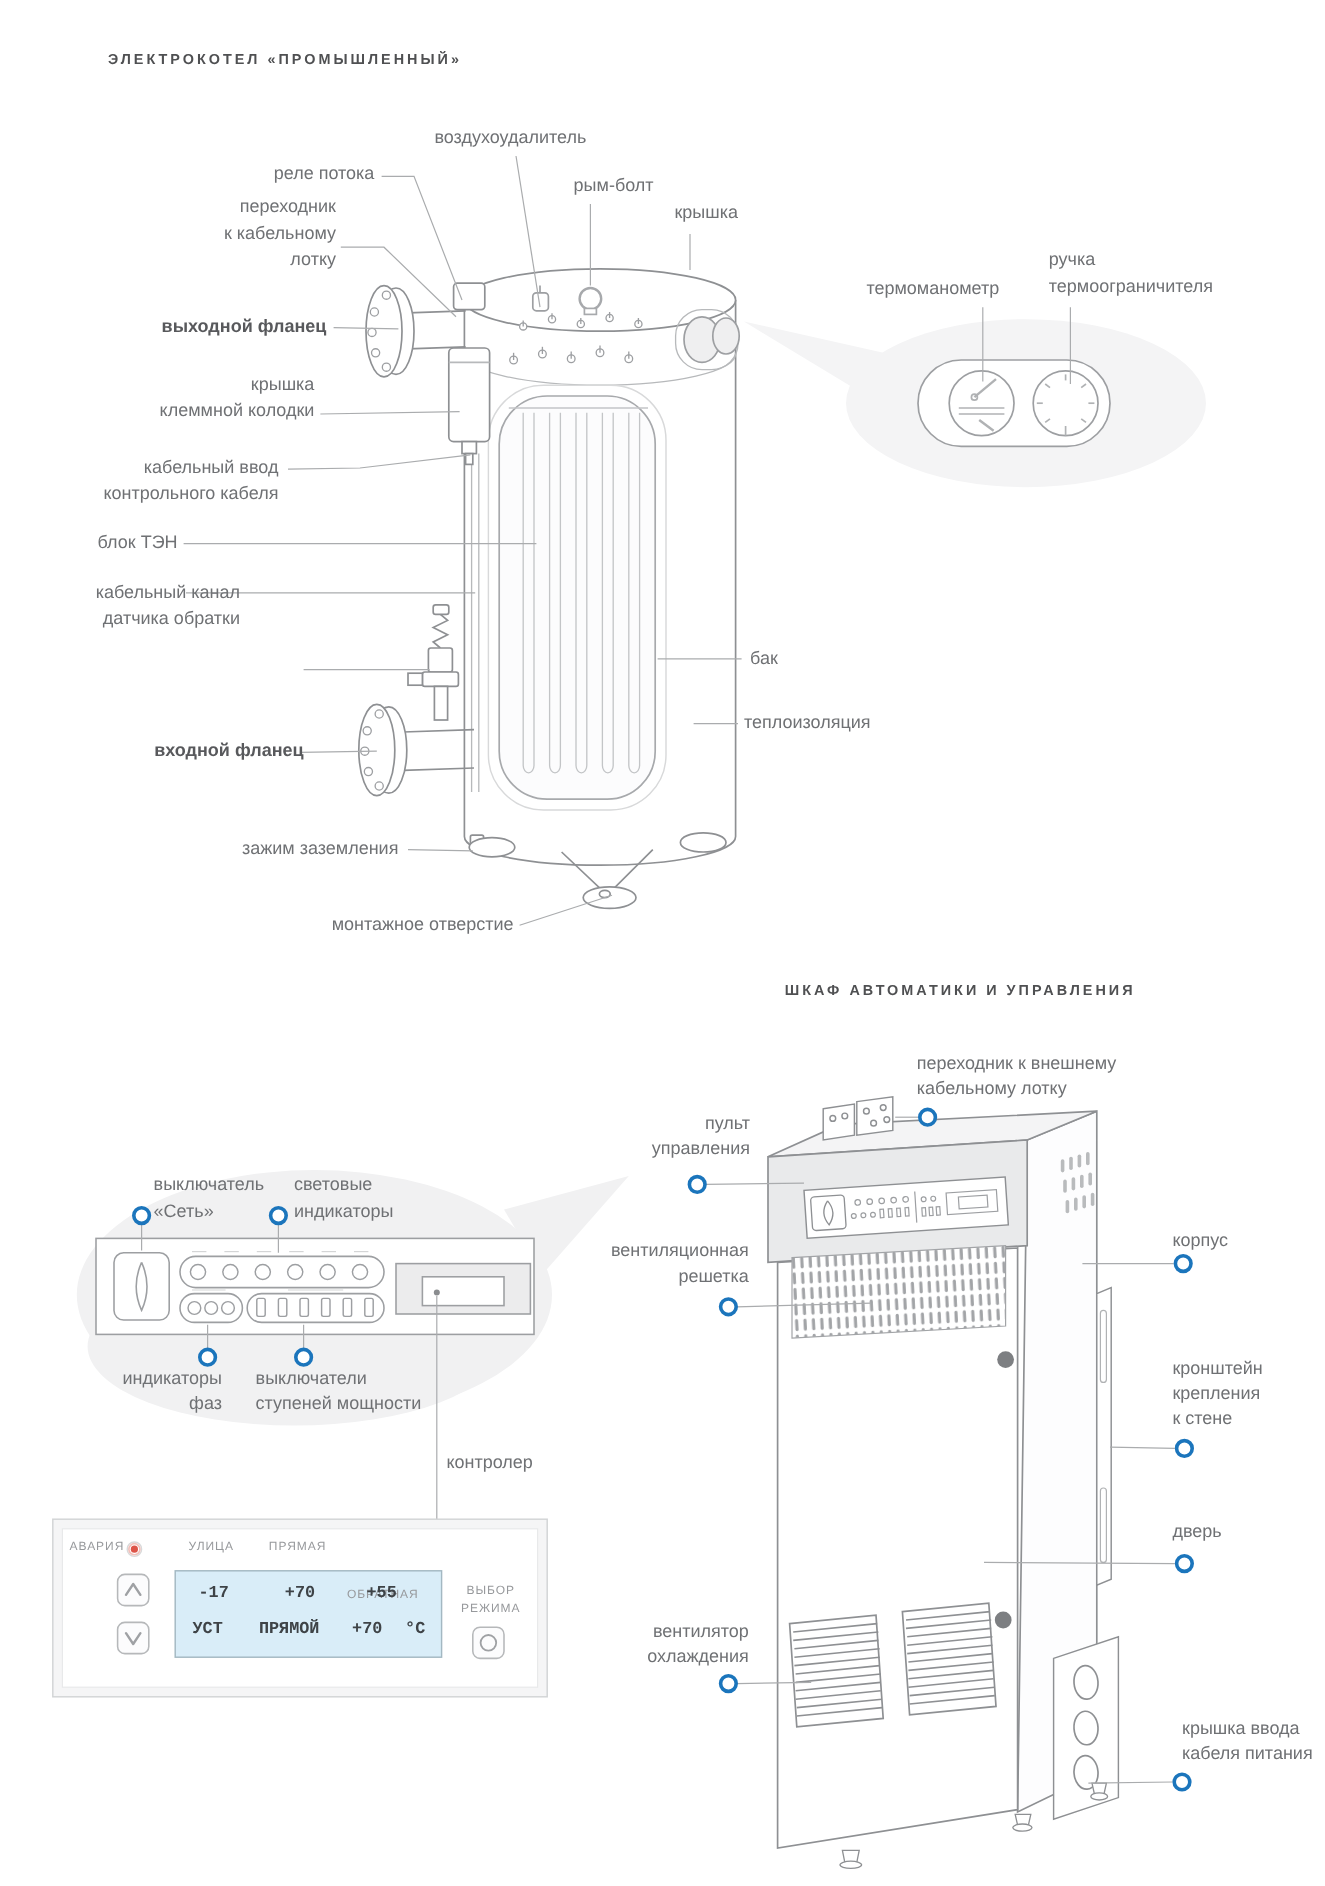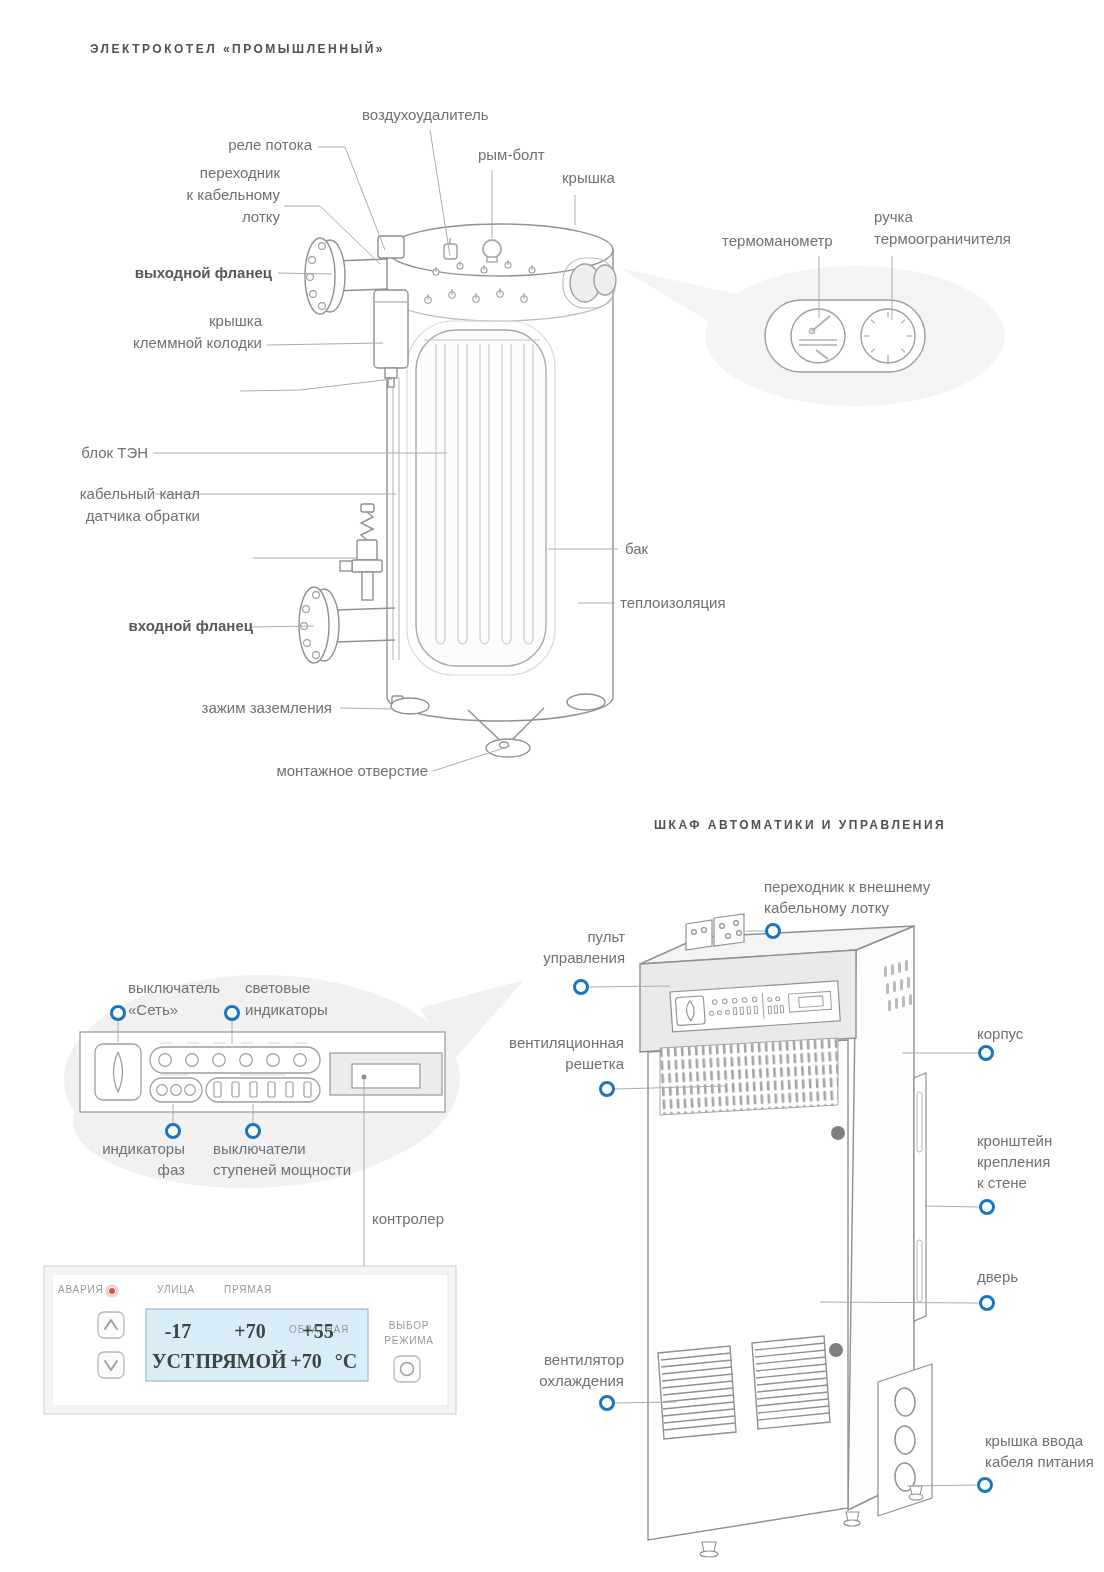--- a/index.html
+++ b/index.html
@@ -8,22 +8,22 @@
   #art{position:absolute;left:0;top:0;z-index:1;}
   .lbl{position:absolute;z-index:2;font-size:15px;line-height:22px;color:#6f7174;
        white-space:pre-line;}
   .lbl.r{text-align:right;}
   .lbl.b{font-weight:700;color:#58595c;}
   .lbl.lh21{line-height:21px;}
   .title{position:absolute;z-index:2;font-size:12px;font-weight:600;letter-spacing:2.5px;
          color:#4f5052;white-space:nowrap;}
   .tiny{position:absolute;z-index:3;font-size:10px;letter-spacing:0.8px;color:#97999c;
         white-space:nowrap;}
-  .lcdtxt{position:absolute;z-index:3;font-family:Liberation Serif, serif;
-          font-weight:700;font-size:20px;color:#3e4347;transform:translateX(-50%);
+  .lcdtxt{position:absolute;z-index:3;font-family:Liberation Mono, monospace;
+          font-weight:700;font-size:14px;color:#3e4347;transform:translateX(-50%);
           white-space:nowrap;}
   .cx{transform:translateX(-50%);}
 </style>
 </head>
 <body>
 
 <div id="page">
 
 <svg id="art" width="1104" height="1572" viewBox="0 0 1104 1572">
   <defs>
@@ -444,20 +444,22 @@
 <div class="title" style="left:654px;top:818px;">ШКАФ АВТОМАТИКИ И УПРАВЛЕНИЯ</div>
 
 <div class="lbl" style="left:362px;top:104px;text-align:center;">воздухоудалитель</div>
 <div class="lbl r" style="left:180px;top:134px;width:132px;">реле потока</div>
 <div class="lbl r" style="left:140px;top:162px;width:140px;">переходник
 к кабельному
 лотку</div>
 <div class="lbl r b" style="left:120px;top:262px;width:152px;">выходной фланец</div>
 <div class="lbl r" style="left:100px;top:310px;width:162px;">крышка
 клеммной колодки</div>
+<div class="lbl r" style="left:70px;top:379px;width:162px;">кабельный ввод
+контрольного кабеля</div>
 <div class="lbl r" style="left:66px;top:442px;width:82px;">блок ТЭН</div>
 <div class="lbl r" style="left:60px;top:483px;width:140px;">кабельный канал
 датчика обратки</div>
 <div class="lbl r b" style="left:105px;top:615px;width:148px;">входной фланец</div>
 <div class="lbl r" style="left:196px;top:697px;width:136px;">зажим заземления</div>
 <div class="lbl r" style="left:260px;top:760px;width:168px;">монтажное отверстие</div>
 <div class="lbl" style="left:478px;top:144px;">рым-болт</div>
 <div class="lbl" style="left:562px;top:167px;">крышка</div>
 <div class="lbl" style="left:625px;top:538px;">бак</div>
 <div class="lbl" style="left:620px;top:592px;">теплоизоляция</div>

